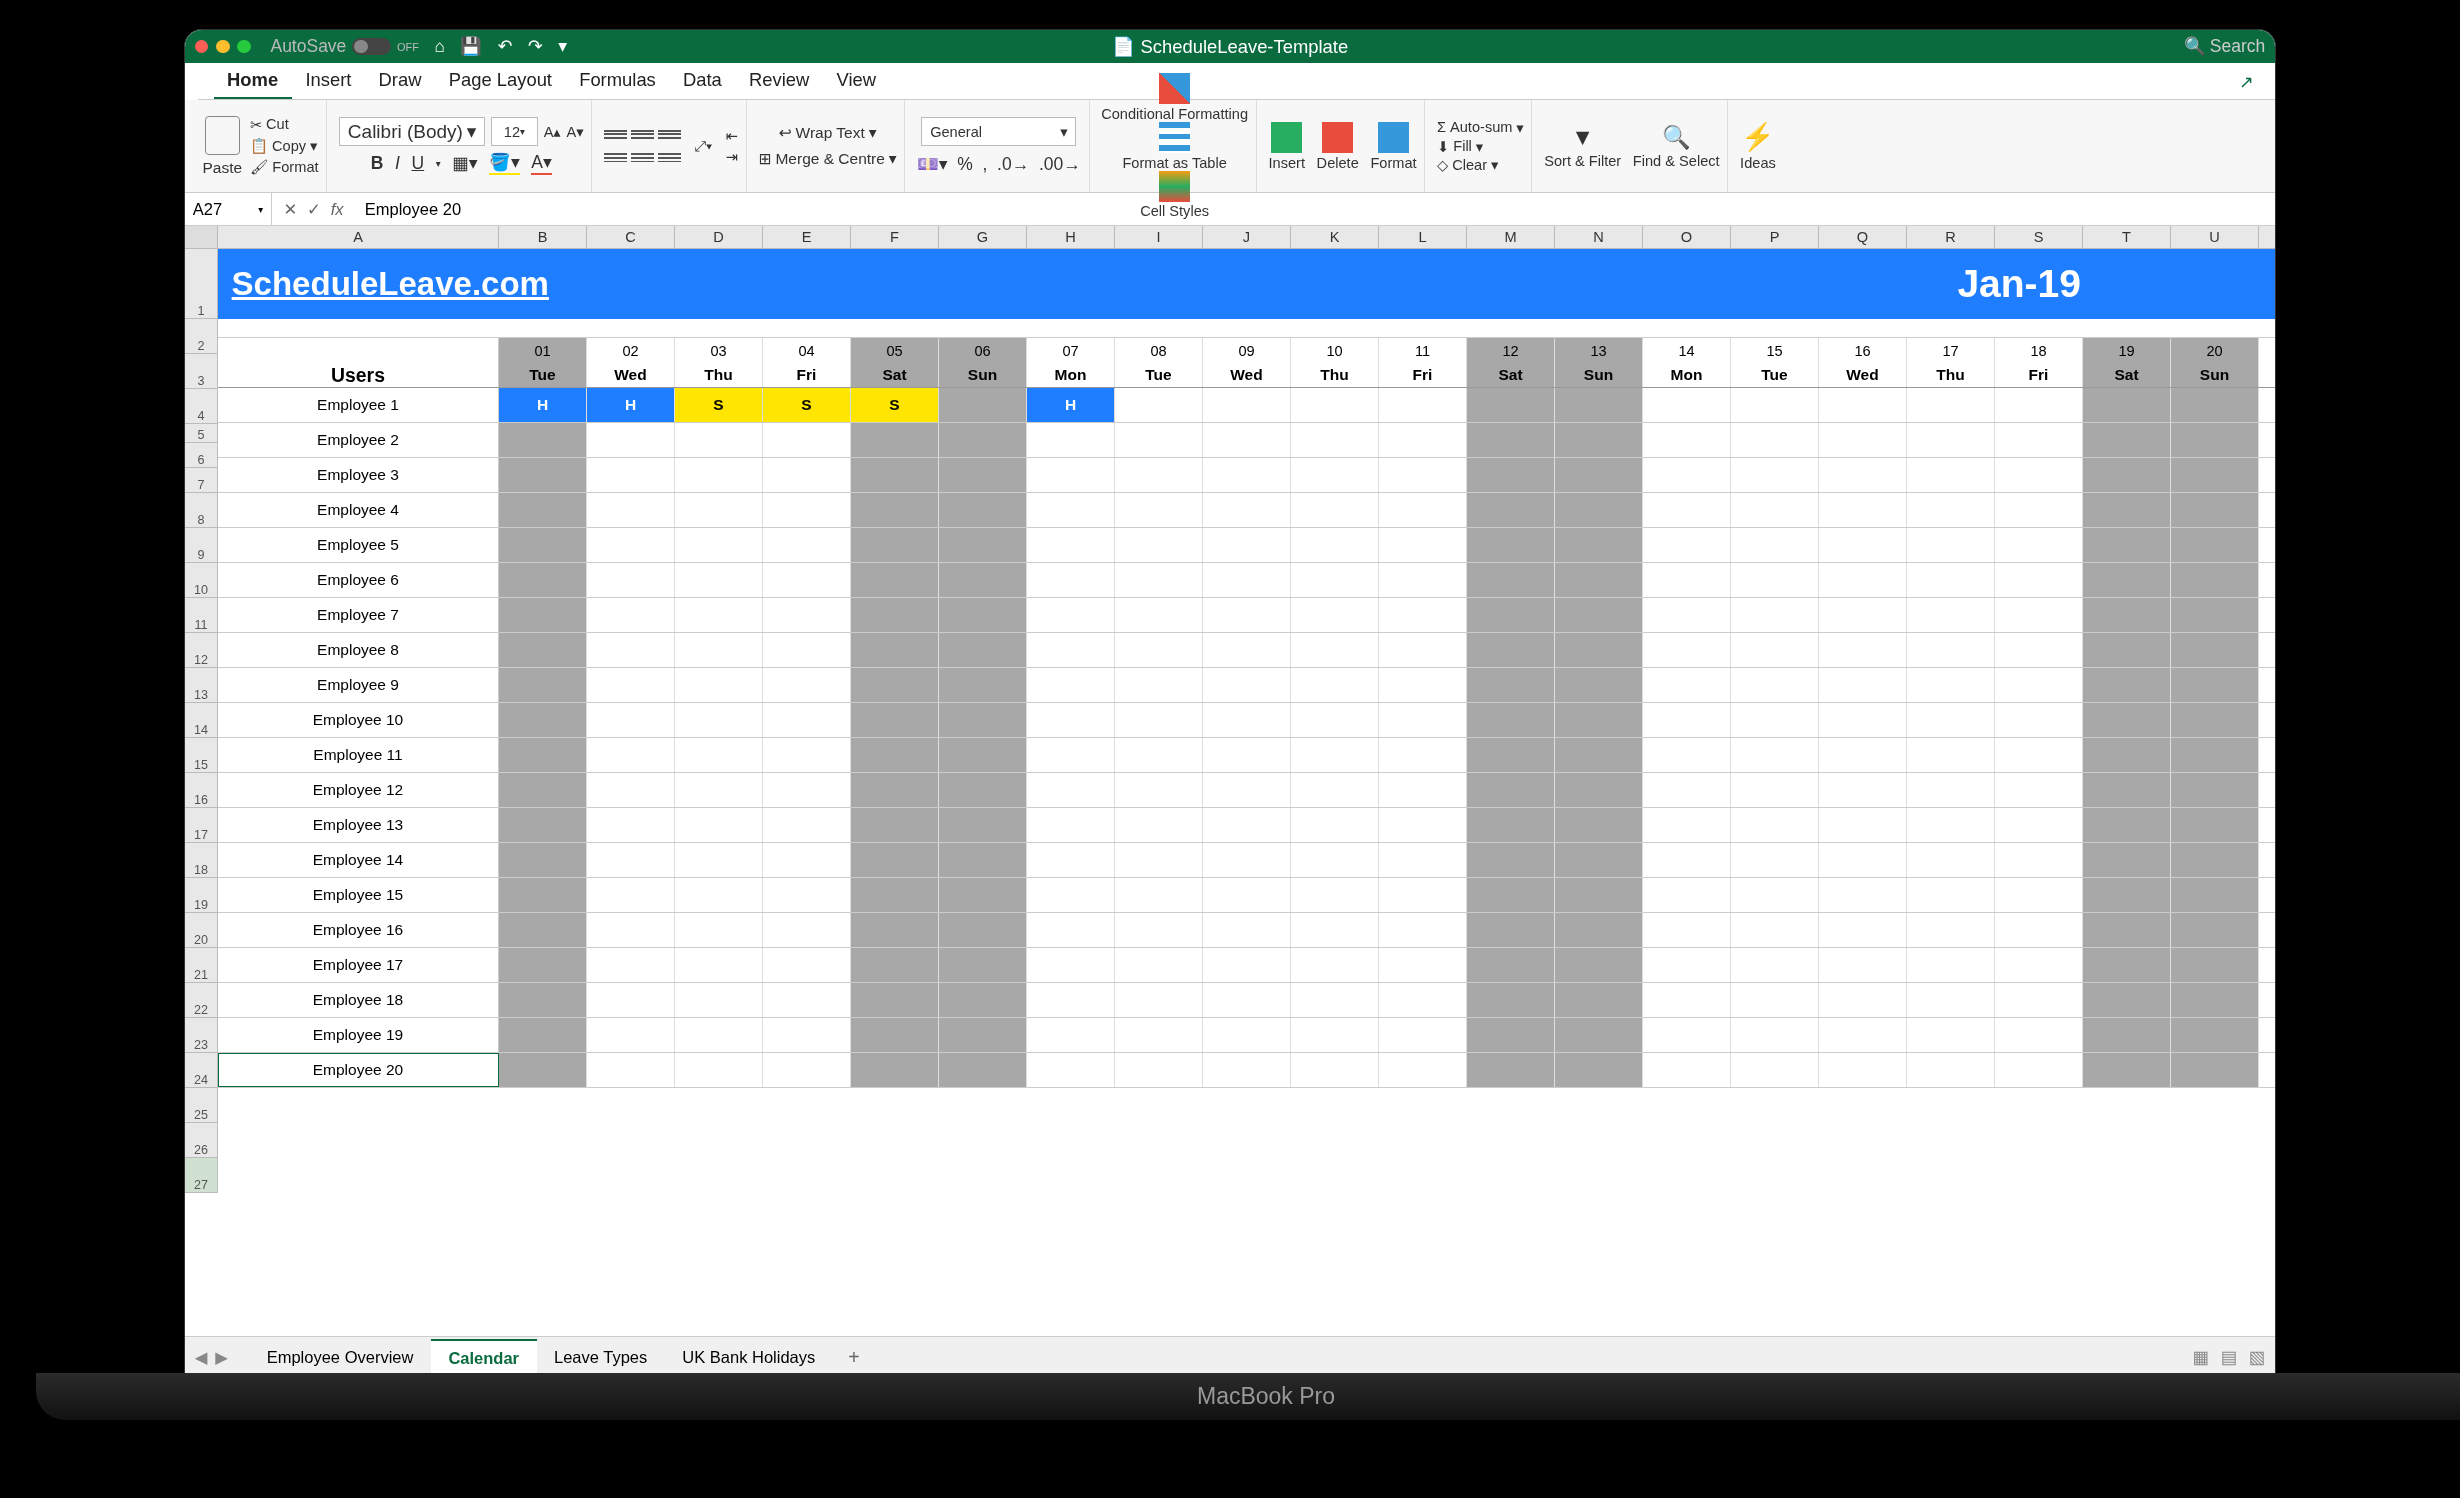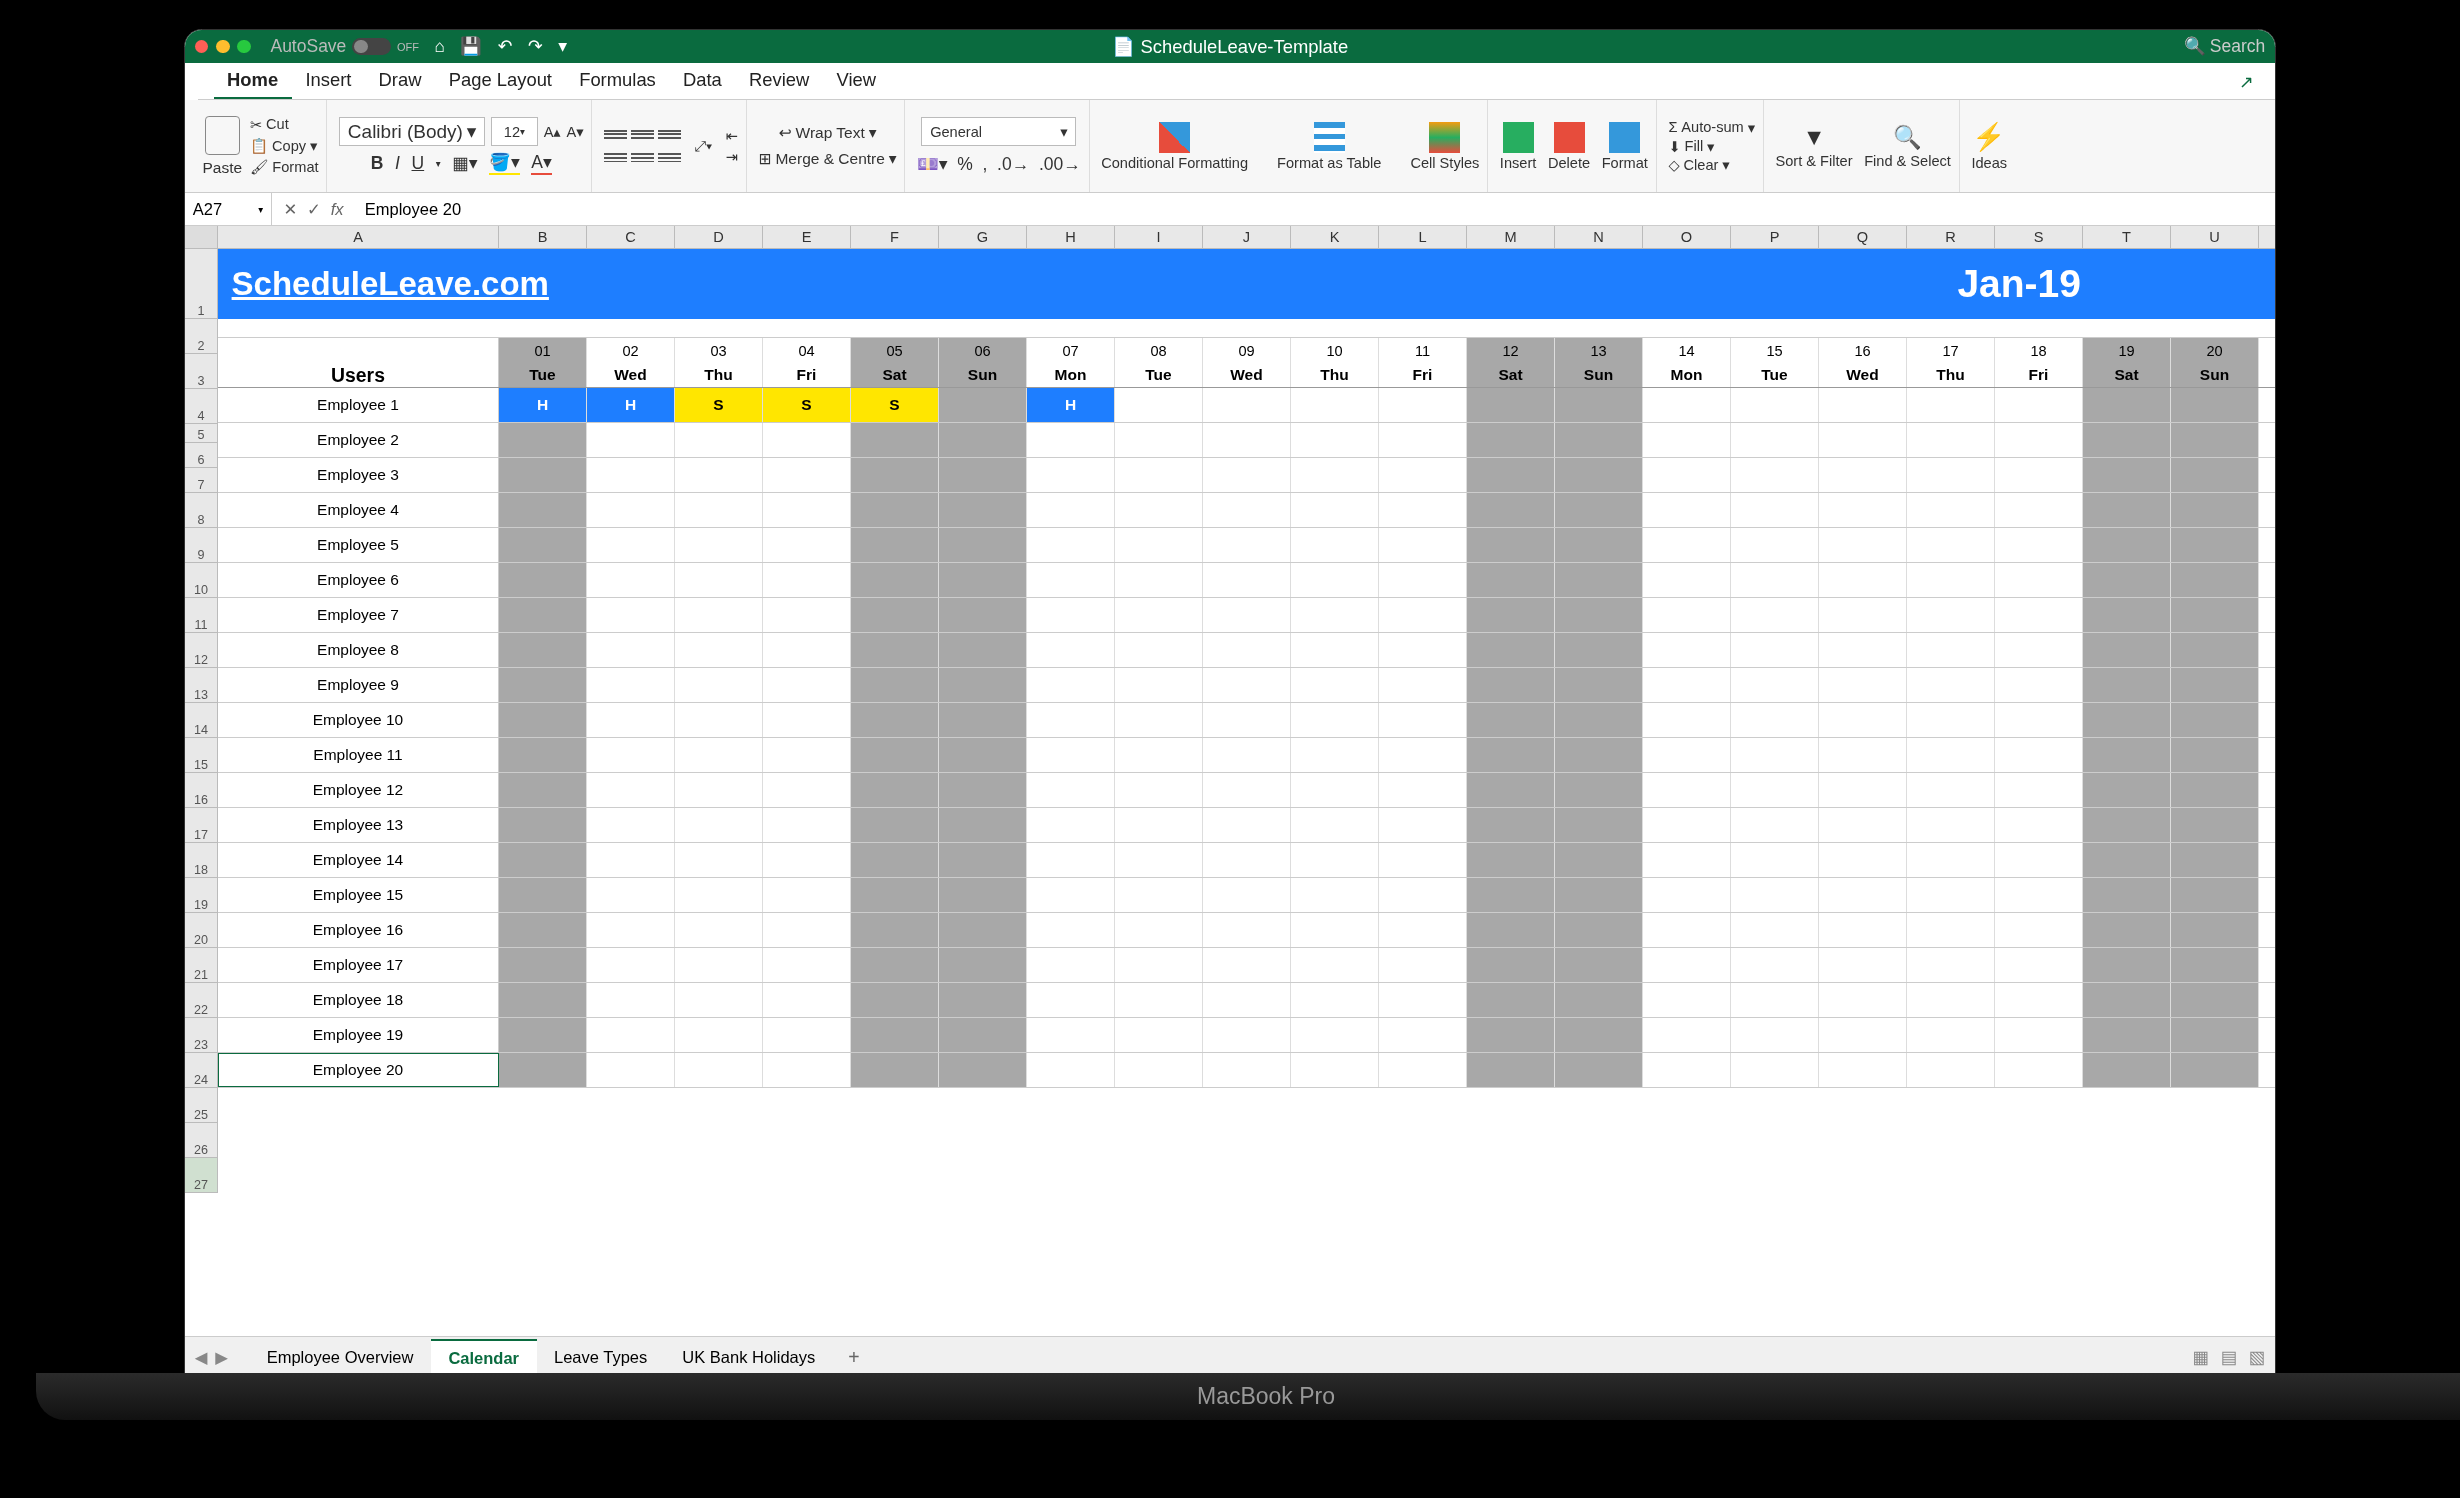--- a/index.html
+++ b/index.html
@@ -239,21 +239,21 @@
             <span>▾</span>
           </div>
       <div class="num-icons" style="margin-top:7.8px">
         <span>💷▾</span>
         <span>%</span>
         <span>,</span>
         <span>.0→</span>
         <span>.00→</span>
       </div>
     </div>
-    <div class="grp" style="flex-direction:row;gap:29px">
+    <div class="grp" style="flex-direction:column;gap:0">
       <div class="big-btn">
             <div class="big-icon cf-icon"></div>
             <span>Conditional Formatting</span>
           </div>
       <div class="big-btn">
             <div class="big-icon tbl-icon"></div>
             <span>Format as Table</span>
           </div>
       <div class="big-btn">
             <div class="big-icon cell-icon"></div>

